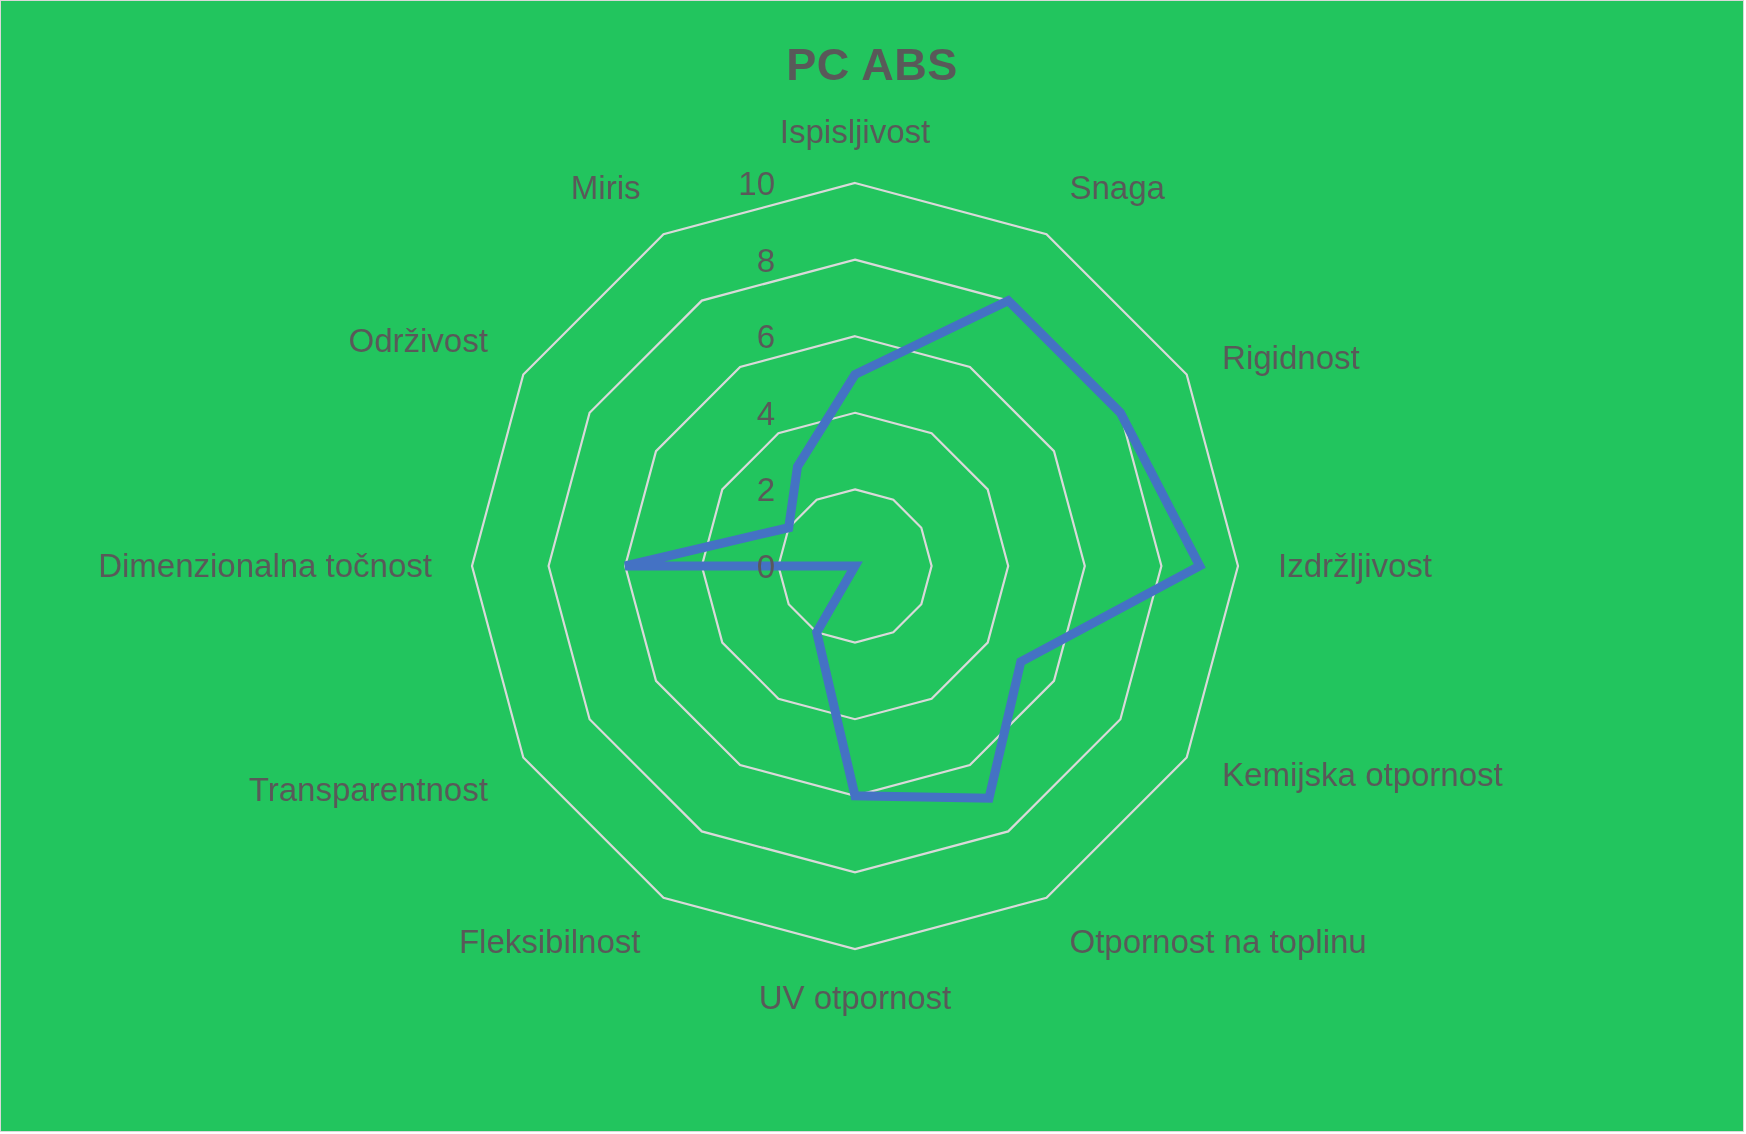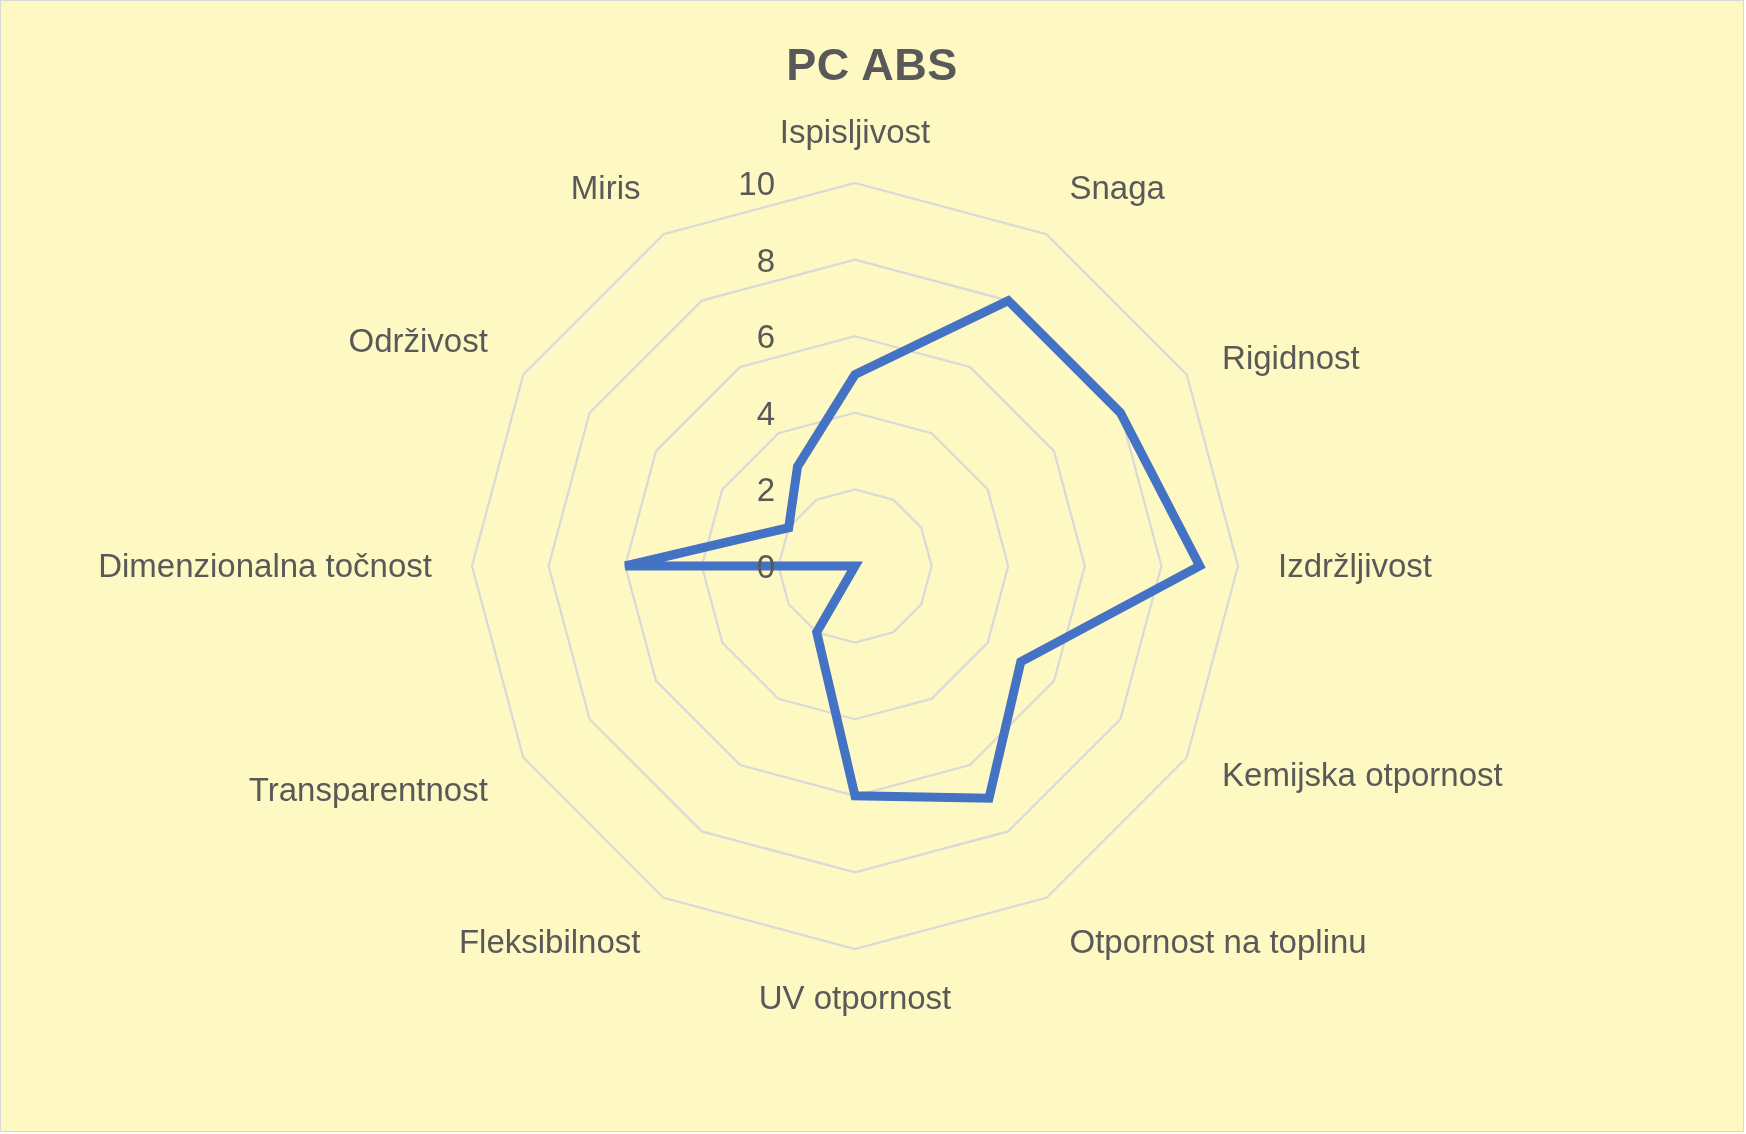--- a/index.html
+++ b/index.html
@@ -7,21 +7,21 @@
     width:1746px;height:1134px;
     background:#ffffff;
     font-family:"Liberation Sans", sans-serif;
     overflow:hidden;
   }
   #chart-frame{
     position:relative;
     width:1744px;height:1132px;
     border:1px solid #d9d9d9;
     box-sizing:border-box;
-    background:#fef9c3;
+    background:#22c55e;
   }
   #chart-title{
     position:absolute;
     top:38px;left:0;width:100%;
     text-align:center;
     font-size:45px;
     font-weight:bold;
     color:#595959;
     letter-spacing:0.5px;
   }

